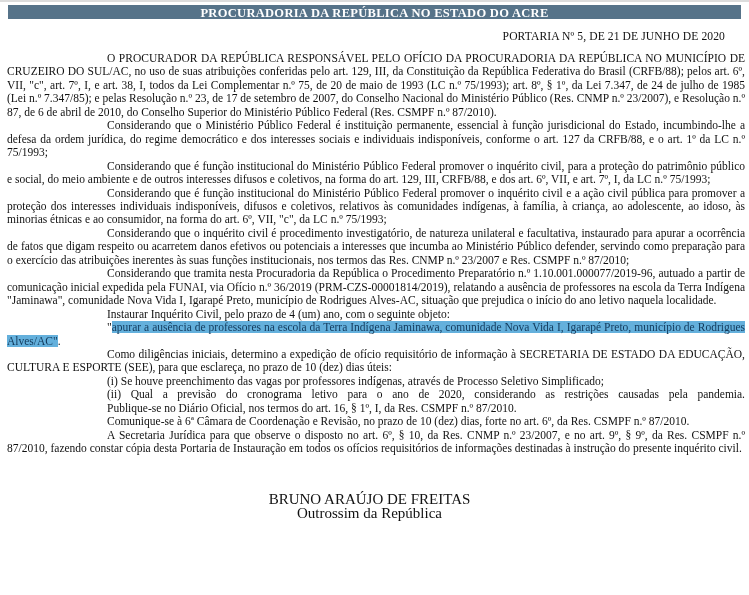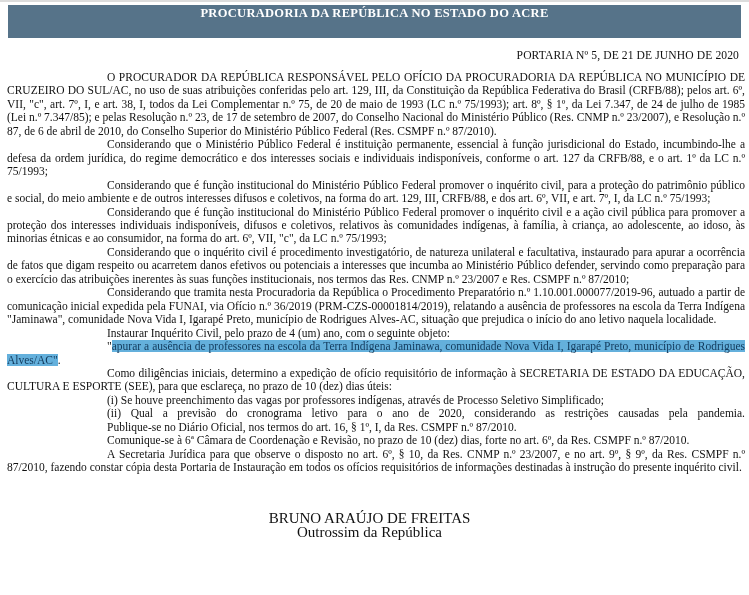--- a/index.html
+++ b/index.html
@@ -13,32 +13,32 @@
     overflow: hidden;
     font-family: "Liberation Serif", "DejaVu Serif", serif;
     color: #111111;
   }
   .top-edge {
     height: 2px;
     background: #dcdcdc;
   }
   .header-bar {
     margin: 3px 8px 0 8px;
-    height: 33px;
+    height: 14px;
     background: #567389;
     color: #ffffff;
     font-weight: bold;
     font-size: 12.5px;
     line-height: 17px;
     text-align: center;
     letter-spacing: 0.3px;
   }
   .portaria-line {
     text-align: right;
-    padding: 11px 10px 0 0;
+    padding: 11px 24px 0 0;
     font-size: 11.6px;
     letter-spacing: 0.1px;
   }
   .doc-body {
     padding: 9px 4px 0 7px;
     font-size: 11.5px;
     line-height: 13.45px;
     text-align: justify;
   }
   .doc-body p {

